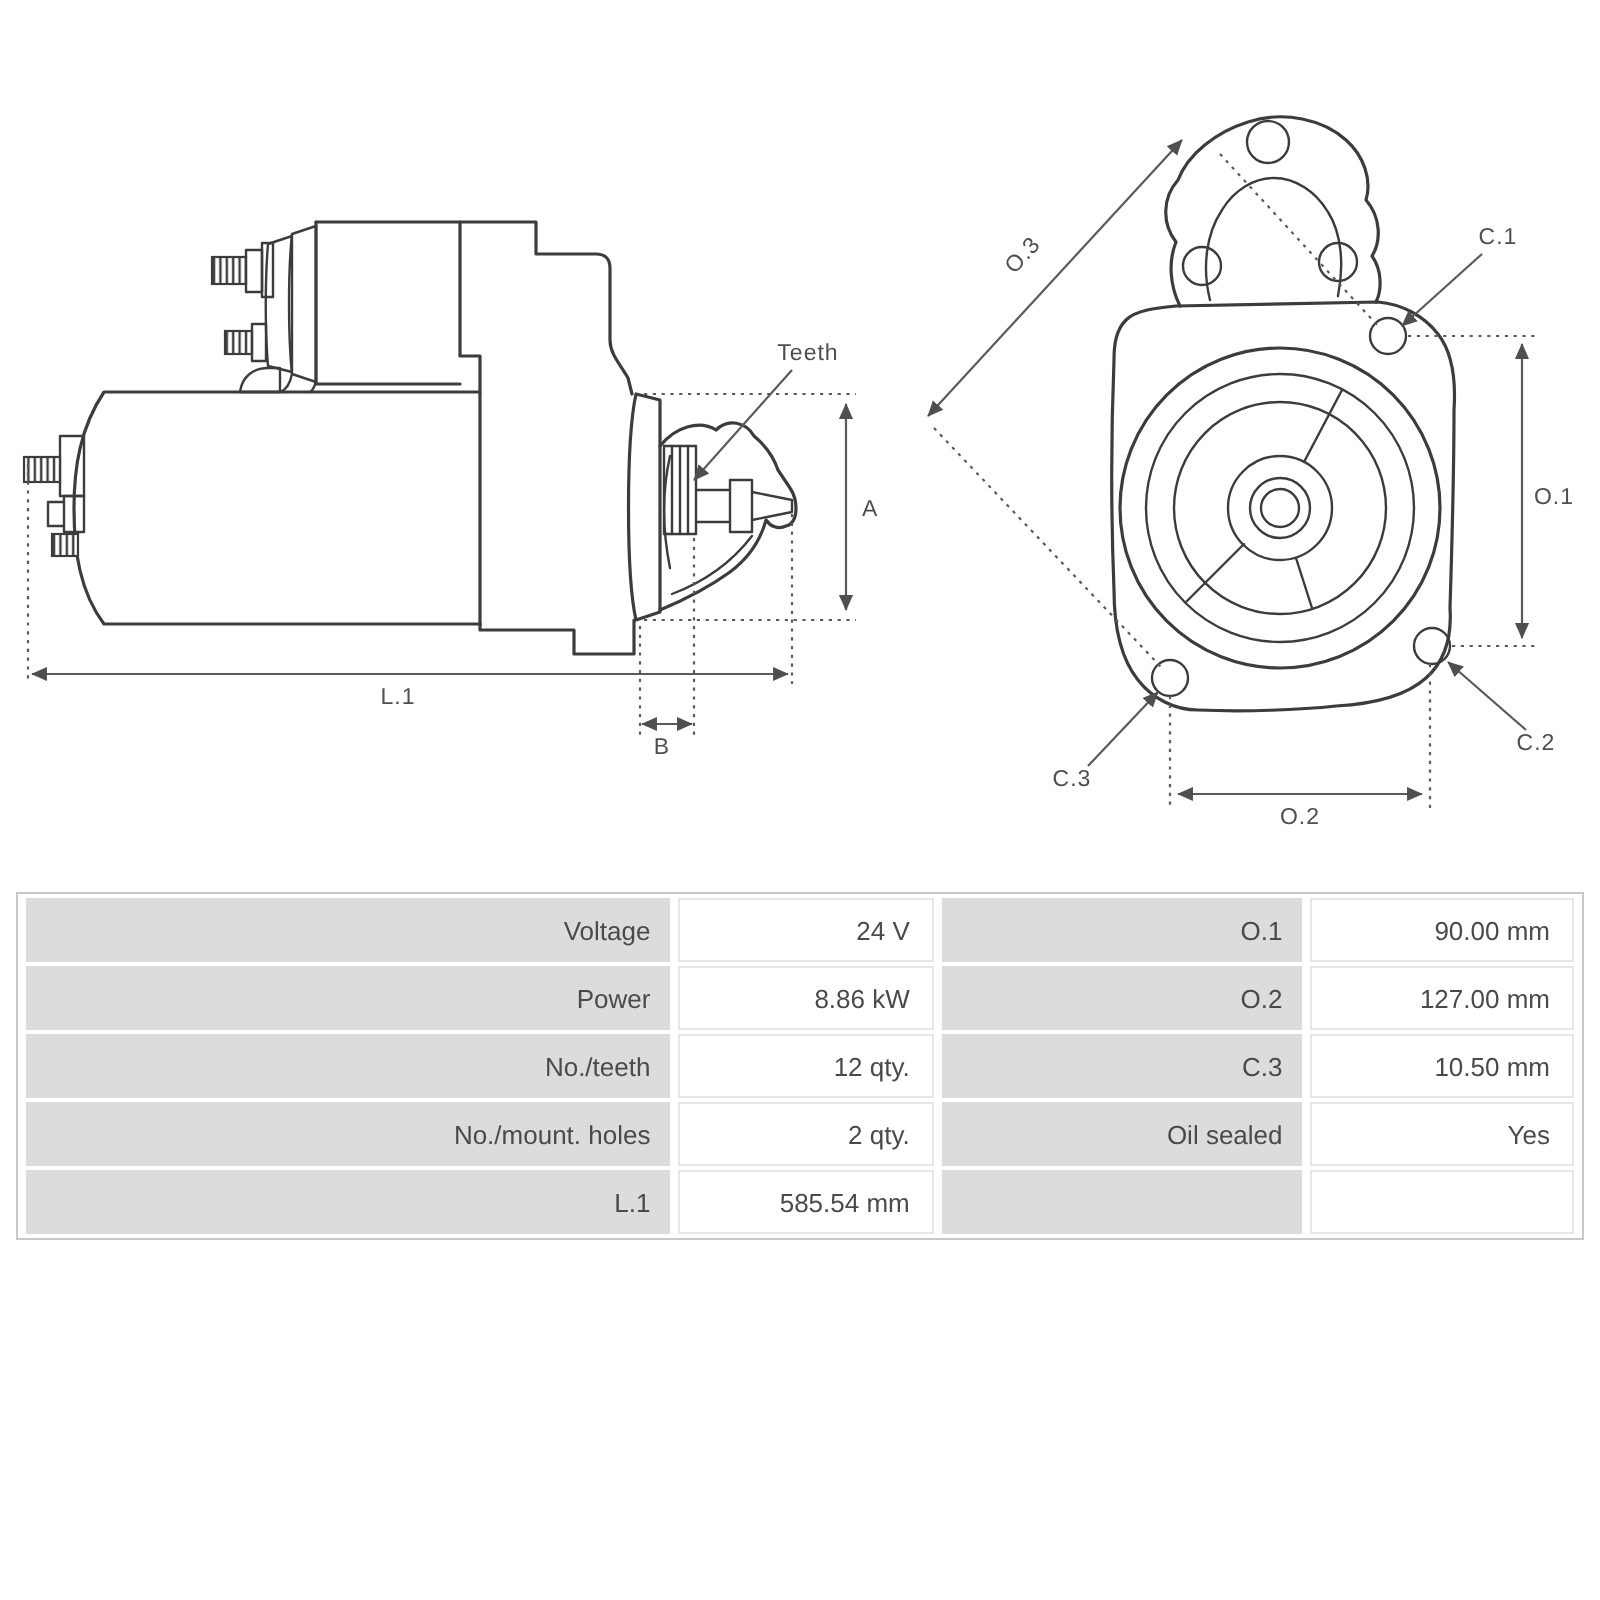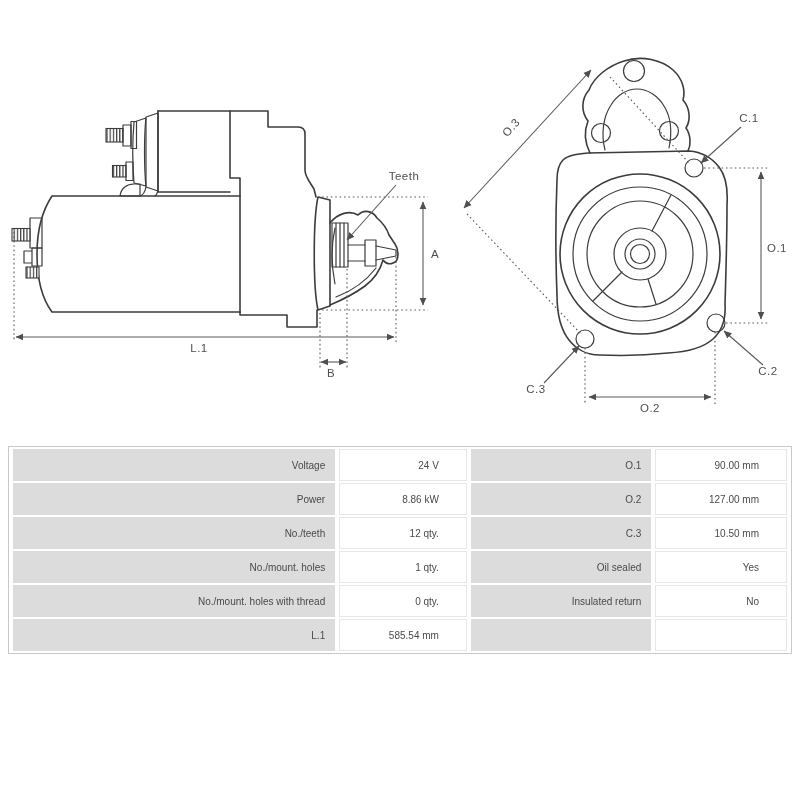--- a/index.html
+++ b/index.html
@@ -10,24 +10,24 @@
   .part{fill:none;stroke:var(--line,#3c3c3c);stroke-width:1.6;stroke-linejoin:round;stroke-linecap:round;}
   .part-thin{fill:none;stroke:var(--line,#3c3c3c);stroke-width:1.2;stroke-linejoin:round;stroke-linecap:round;}
   .thread{fill:url(#threadpat);stroke:var(--line,#3c3c3c);stroke-width:1.1;}
   .dim{fill:none;stroke:var(--dim-line,#5a5a5a);stroke-width:1.1;}
   .dot{stroke-dasharray:1.6 2.8;}
   .dimtext{fill:var(--dim-text,#4f4f4f);font-size:11.5px;letter-spacing:.5px;}
   
   .spec-wrap{position:absolute;left:8px;top:446px;width:784px;}
   table.spec{width:784px;table-layout:fixed;border-collapse:separate;border-spacing:4px 2px;
              border:1px solid var(--table-border,#c9c9c9);background:#fff;}
-  table.spec td{height:30px;font-size:10px;color:var(--table-text,#4a4a4a);
+  table.spec td{height:30px;font-size:13px;color:var(--table-text,#4a4a4a);
                 vertical-align:middle;text-align:right;white-space:nowrap;overflow:hidden;margin-top:12px;}
   td.cell-label{background:var(--table-label-bg,#dcdcdc);padding-right:10px;}
-  td.cell-value{background:var(--table-value-bg,#fff);padding-right:28px;
+  td.cell-value{background:var(--table-value-bg,#fff);padding-right:12px;
                 box-shadow:inset 0 0 0 1px #e6e6e6;}
 </style>
 </head>
 <body>
 
 <div class="canvas">
 
   <svg width="800" height="444" viewBox="0 0 800 444">
     <defs>
       <pattern id="threadpat" width="3.2" height="20" patternUnits="userSpaceOnUse">
@@ -164,29 +164,23 @@
             <td class="cell-value">127.00 mm</td>
           </tr>
           <tr>
             <td class="cell-label">No./teeth</td>
             <td class="cell-value">12 qty.</td>
             <td class="cell-label">C.3</td>
             <td class="cell-value">10.50 mm</td>
           </tr>
           <tr>
             <td class="cell-label">No./mount. holes</td>
-            <td class="cell-value">1 qty.</td>
+            <td class="cell-value">2 qty.</td>
             <td class="cell-label">Oil sealed</td>
             <td class="cell-value">Yes</td>
-          </tr>
-          <tr>
-            <td class="cell-label">No./mount. holes with thread</td>
-            <td class="cell-value">0 qty.</td>
-            <td class="cell-label">Insulated return</td>
-            <td class="cell-value">No</td>
           </tr>
           <tr>
             <td class="cell-label">L.1</td>
             <td class="cell-value">585.54 mm</td>
             <td class="cell-label"></td>
             <td class="cell-value"></td>
           </tr>
         </tbody>
     </table>
   </div>

